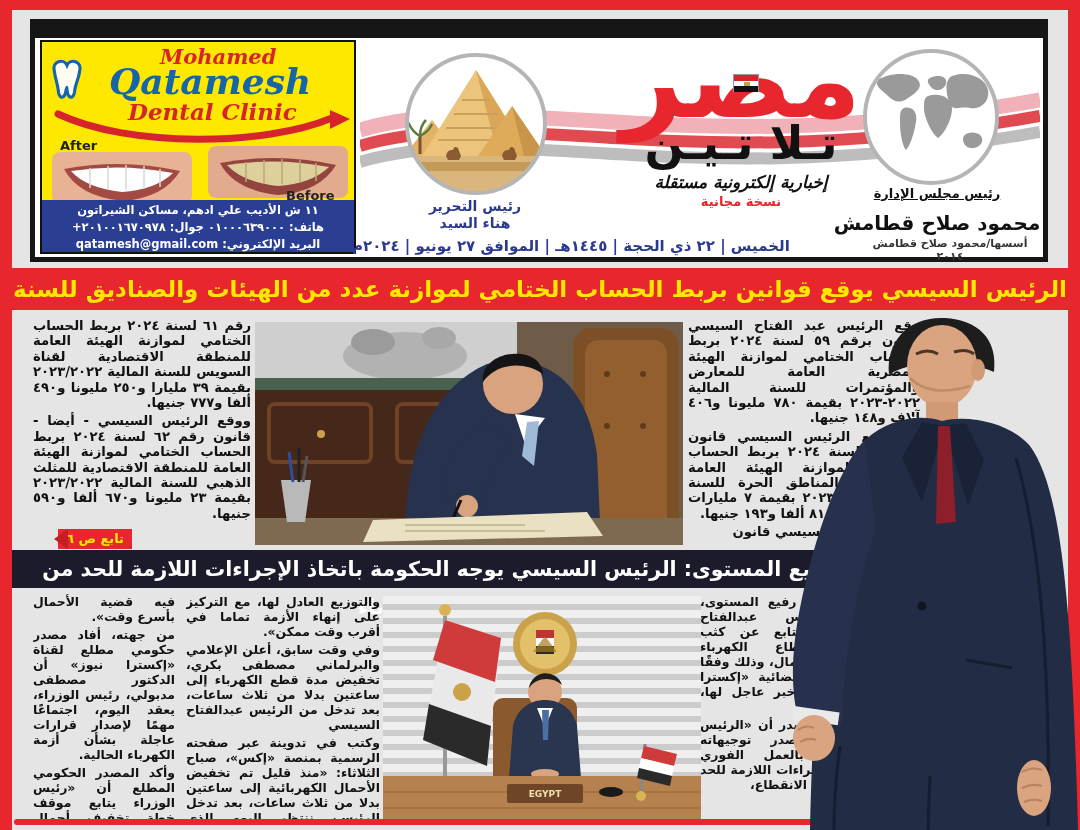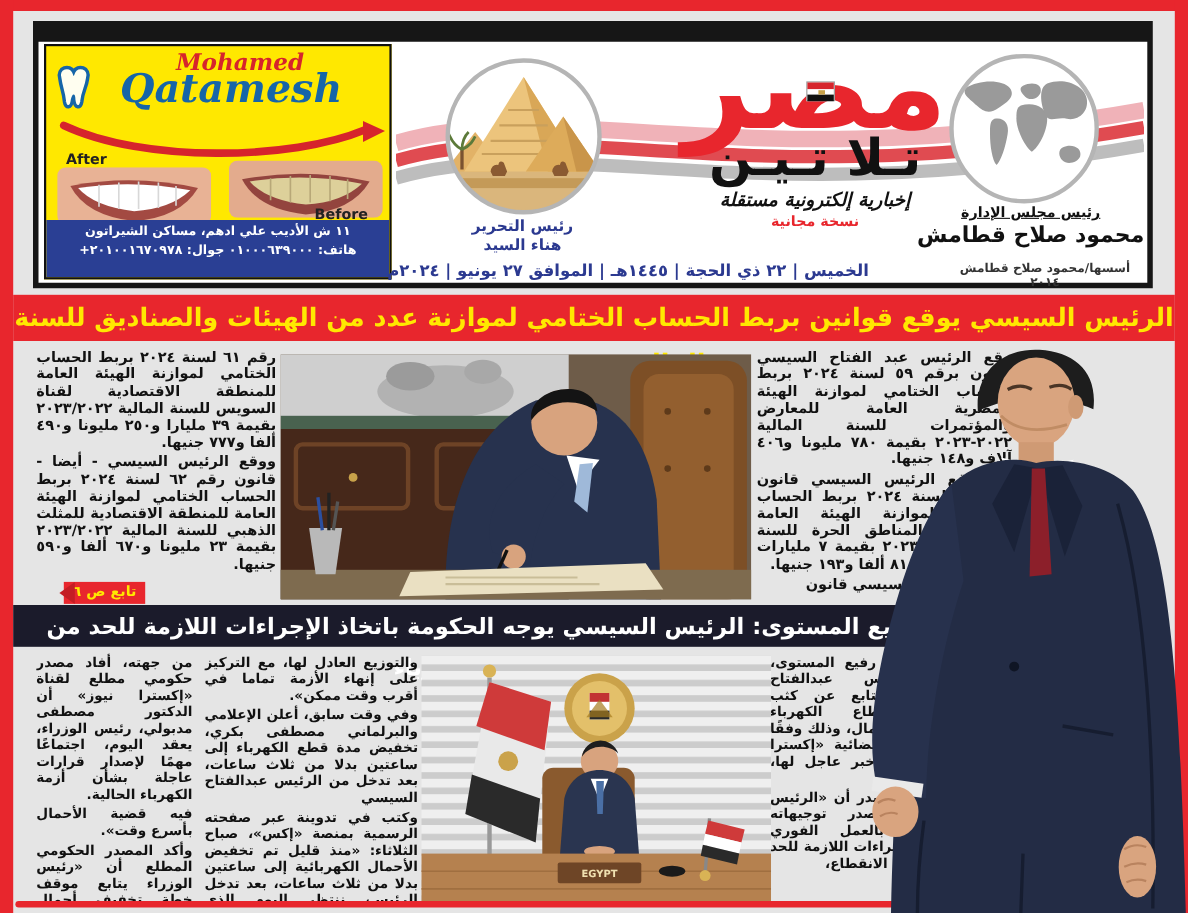--- a/index.html
+++ b/index.html
@@ -41,21 +41,21 @@
   .logo-flag .f-r { height:6px; background:#d6242c; } .logo-flag .f-b { height:6px; background:#111; margin-top:5px; }
   .logo-flag .f-g { position:absolute; left:10px; top:7px; width:6px; height:4px; background:#c8a24a; }
   .logo-sub { font-size:46px; font-weight:bold; color:#111; letter-spacing:3px; margin-top:-14px; }
   .logo-tagline { font-size:17px; font-weight:bold; color:#111; margin-top:2px;font-style:italic; }
   .logo-free { font-size:13px; font-weight:bold; color:#e8262d; margin-top:2px; }
 
   
   .world-circle { position:absolute; left:860px; top:46px; z-index:2; }
   .chairman { position:absolute; left:828px; top:186px; width:218px; text-align:center; direction:rtl; z-index:2; }
   .chairman-title { font-size:13px; font-weight:bold; color:#111; text-decoration:underline; }
-  .chairman-name  { font-size:20px; font-weight:bold; color:#111; margin-top:0; }
+  .chairman-name  { font-size:20px; font-weight:bold; color:#111; margin-top:10px; }
   .founded-line { position:absolute; left:838px; top:237px; width:200px; font-size:11px; font-weight:bold;
                   color:#333; direction:rtl; text-align:center;padding-left:24px; }
 
   .date-line  { position:absolute; left:352px; top:237px; font-size:15px; font-weight:bold; color:#2b3990; direction:rtl; }
   .issue-line { position:absolute; left:706px; top:237px; font-size:15px; font-weight:bold; color:#1c2230; direction:rtl;margin-top:36px; }
 
   
   .headline-top { position:absolute; left:12px; top:268px; width:1056px; height:42px; background:#e8262d;
                   color:#ffe800; font-size:23px; font-weight:bold; line-height:42px; text-align:center; direction:rtl; }
   .headline-bottom { position:absolute; left:12px; top:550px; width:918px; height:38px; background:#1b1b2b;
@@ -92,20 +92,21 @@
   <div class="frame-right"></div>
 
   <div class="header-box"></div>
 
   <div class="ad">
     <svg class="ad-tooth" width="42" height="46" viewBox="0 0 40 42">
       <path d="M8,14 C5,4 17,1 20,8 C23,1 35,4 32,14 C31,22 28,24 27,34 C26,40 21,40 20,32 C20,28 20,28 19,32 C18,40 13,40 12,34 C11,24 9,22 8,14 Z" fill="#fffef0" stroke="#1665a8" stroke-width="3"></path>
     </svg>
     <div class="ad-brand-top">Mohamed</div>
     <div class="ad-brand-main">Qatamesh</div>
+    <div class="ad-brand-sub">Dental Clinic</div>
     <svg class="ad-swoosh" width="300" height="42" viewBox="0 0 300 42">
       <path d="M8,6 C80,40 215,38 282,10" stroke="#d6242c" stroke-width="7" fill="none" stroke-linecap="round"></path>
       <polygon points="280,2 300,11 280,21" fill="#d6242c"></polygon>
     </svg>
     <div class="ad-after">After</div>
     <svg class="mouth-a" width="140" height="52" viewBox="0 0 140 52">
       <rect width="140" height="52" rx="8" fill="#e8b295"></rect>
       <path d="M12,17 Q70,6 128,19 Q112,46 70,49 Q26,44 12,17 Z" fill="#a34a42"></path>
       <path d="M19,19 Q70,11 121,21 Q103,38 70,40 Q34,36 19,19 Z" fill="#ffffff"></path>
       <path d="M38,16 v20 M56,14 v24 M74,13 v25 M92,14 v23 M108,17 v18" stroke="#d8d8d8" stroke-width="1.5" fill="none"></path>
@@ -113,20 +114,21 @@
     <svg class="mouth-b" width="140" height="52" viewBox="0 0 140 52">
       <rect width="140" height="52" rx="8" fill="#e3ab8d"></rect>
       <path d="M12,17 Q70,6 128,19 Q112,46 70,49 Q26,44 12,17 Z" fill="#93443e"></path>
       <path d="M19,19 Q70,11 121,21 Q103,38 70,40 Q34,36 19,19 Z" fill="#ddd09a"></path>
       <path d="M38,16 v20 M56,14 v24 M74,13 v25 M92,14 v23 M108,17 v18" stroke="#b8a878" stroke-width="1.5" fill="none"></path>
     </svg>
     <div class="ad-before">Before</div>
     <div class="ad-strip">
       <div>١١ ش الأديب علي ادهم، مساكن الشيراتون</div>
       <div>هاتف: ٠١٠٠٠٦٣٩٠٠٠ جوال: ٢٠١٠٠١٦٧٠٩٧٨+</div>
+      <div>البريد الإلكتروني: qatamesh@gmail.com</div>
     </div>
   </div>
 
   <svg class="waves" width="680" height="120" viewBox="0 0 680 120">
     <path d="M0,58 C150,14 320,92 680,28" stroke="#f0b2b8" stroke-width="15" fill="none"></path>
     <path d="M0,74 C150,30 320,108 680,44" stroke="#da2b33" stroke-width="12" fill="none" opacity="0.85"></path>
     <path d="M0,90 C150,46 320,124 680,60" stroke="#bdbdbd" stroke-width="12" fill="none"></path>
   </svg>
 
   <svg class="pyr-circle" width="148" height="148" viewBox="0 0 148 148">
@@ -292,22 +294,22 @@
     <ellipse cx="228" cy="196" rx="12" ry="5" fill="#1a1a1a"></ellipse>
   </svg>
 
   <div class="col a2 a2-c2">
     <p>والتوزيع العادل لها، مع التركيز على إنهاء الأزمة تماما في أقرب وقت ممكن».</p>
     <p>وفي وقت سابق، أعلن الإعلامي والبرلماني مصطفى بكري، تخفيض مدة قطع الكهرباء إلى ساعتين بدلا من ثلاث ساعات، بعد تدخل من الرئيس عبدالفتاح السيسي</p>
     <p>وكتب في تدوينة عبر صفحته الرسمية بمنصة «إكس»، صباح الثلاثاء: «منذ قليل تم تخفيض الأحمال الكهربائية إلى ساعتين بدلا من ثلاث ساعات، بعد تدخل الرئيس، ننتظر اليوم الذي تنتهي</p>
   </div>
 
   <div class="col a2 a2-c3">
+    <p>فيه قضية الأحمال بأسرع وقت».</p>
     <p>من جهته، أفاد مصدر حكومي مطلع لقناة «إكسترا نيوز» أن الدكتور مصطفى مدبولي، رئيس الوزراء، يعقد اليوم، اجتماعًا مهمًا لإصدار قرارات عاجلة بشأن أزمة الكهرباء الحالية.</p>
-    <p>فيه قضية الأحمال بأسرع وقت».</p>
     <p>وأكد المصدر الحكومي المطلع أن «رئيس الوزراء يتابع موقف خطة تخفيف أحمال الكهرباء، ويعقد اجتماعا وزاريا موسعا برئاسته خلال ساعات؛ لاتخاذ مجموعة من الإجراءات لتخفيف الأزمة الحالية».</p>
   </div>
 
   <div class="bottom-rule"></div>
 
   <svg class="sisi-cutout" viewBox="0 0 310 524" preserveAspectRatio="none">
     <path d="M175,12 C138,10 116,36 119,68 C150,52 196,54 224,66 C228,32 207,14 175,12 Z" fill="#1d1d1d"></path>
     <ellipse cx="172" cy="60" rx="35" ry="41" fill="#d9a47f"></ellipse>
     <path d="M140,72 Q160,92 200,80" stroke="#c08c64" stroke-width="2.5" fill="none"></path>
     <path d="M146,48 q12,-6 22,0 M184,46 q12,-4 20,2" stroke="#4a3526" stroke-width="3" fill="none"></path>

